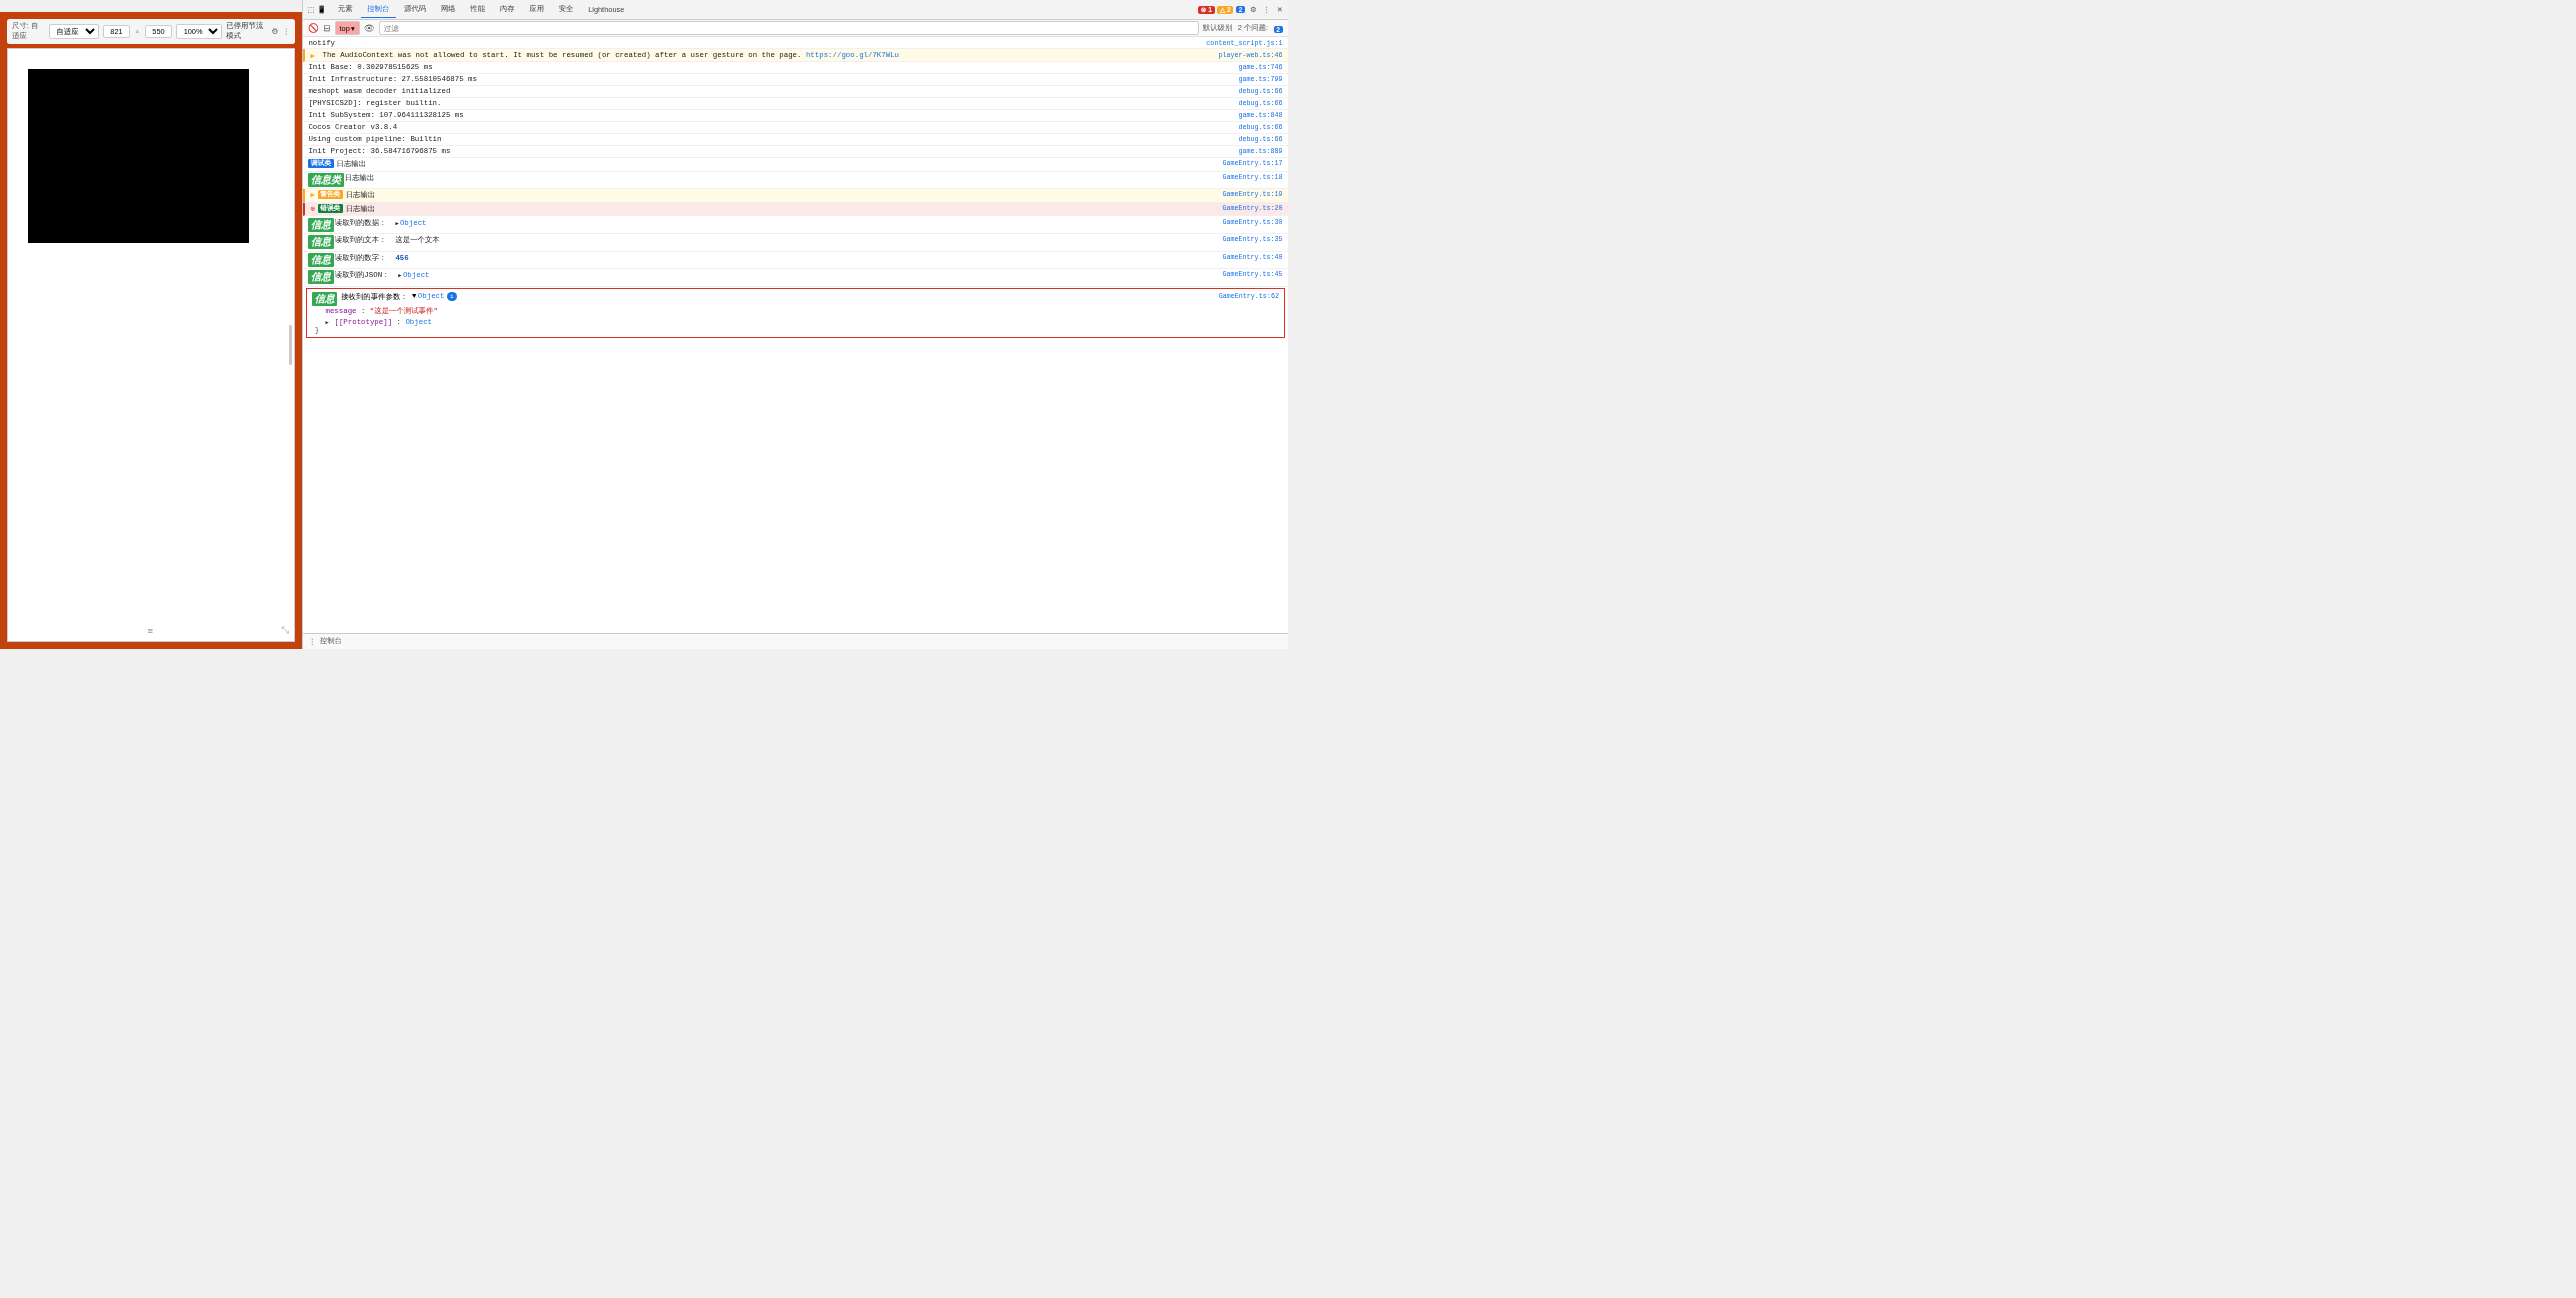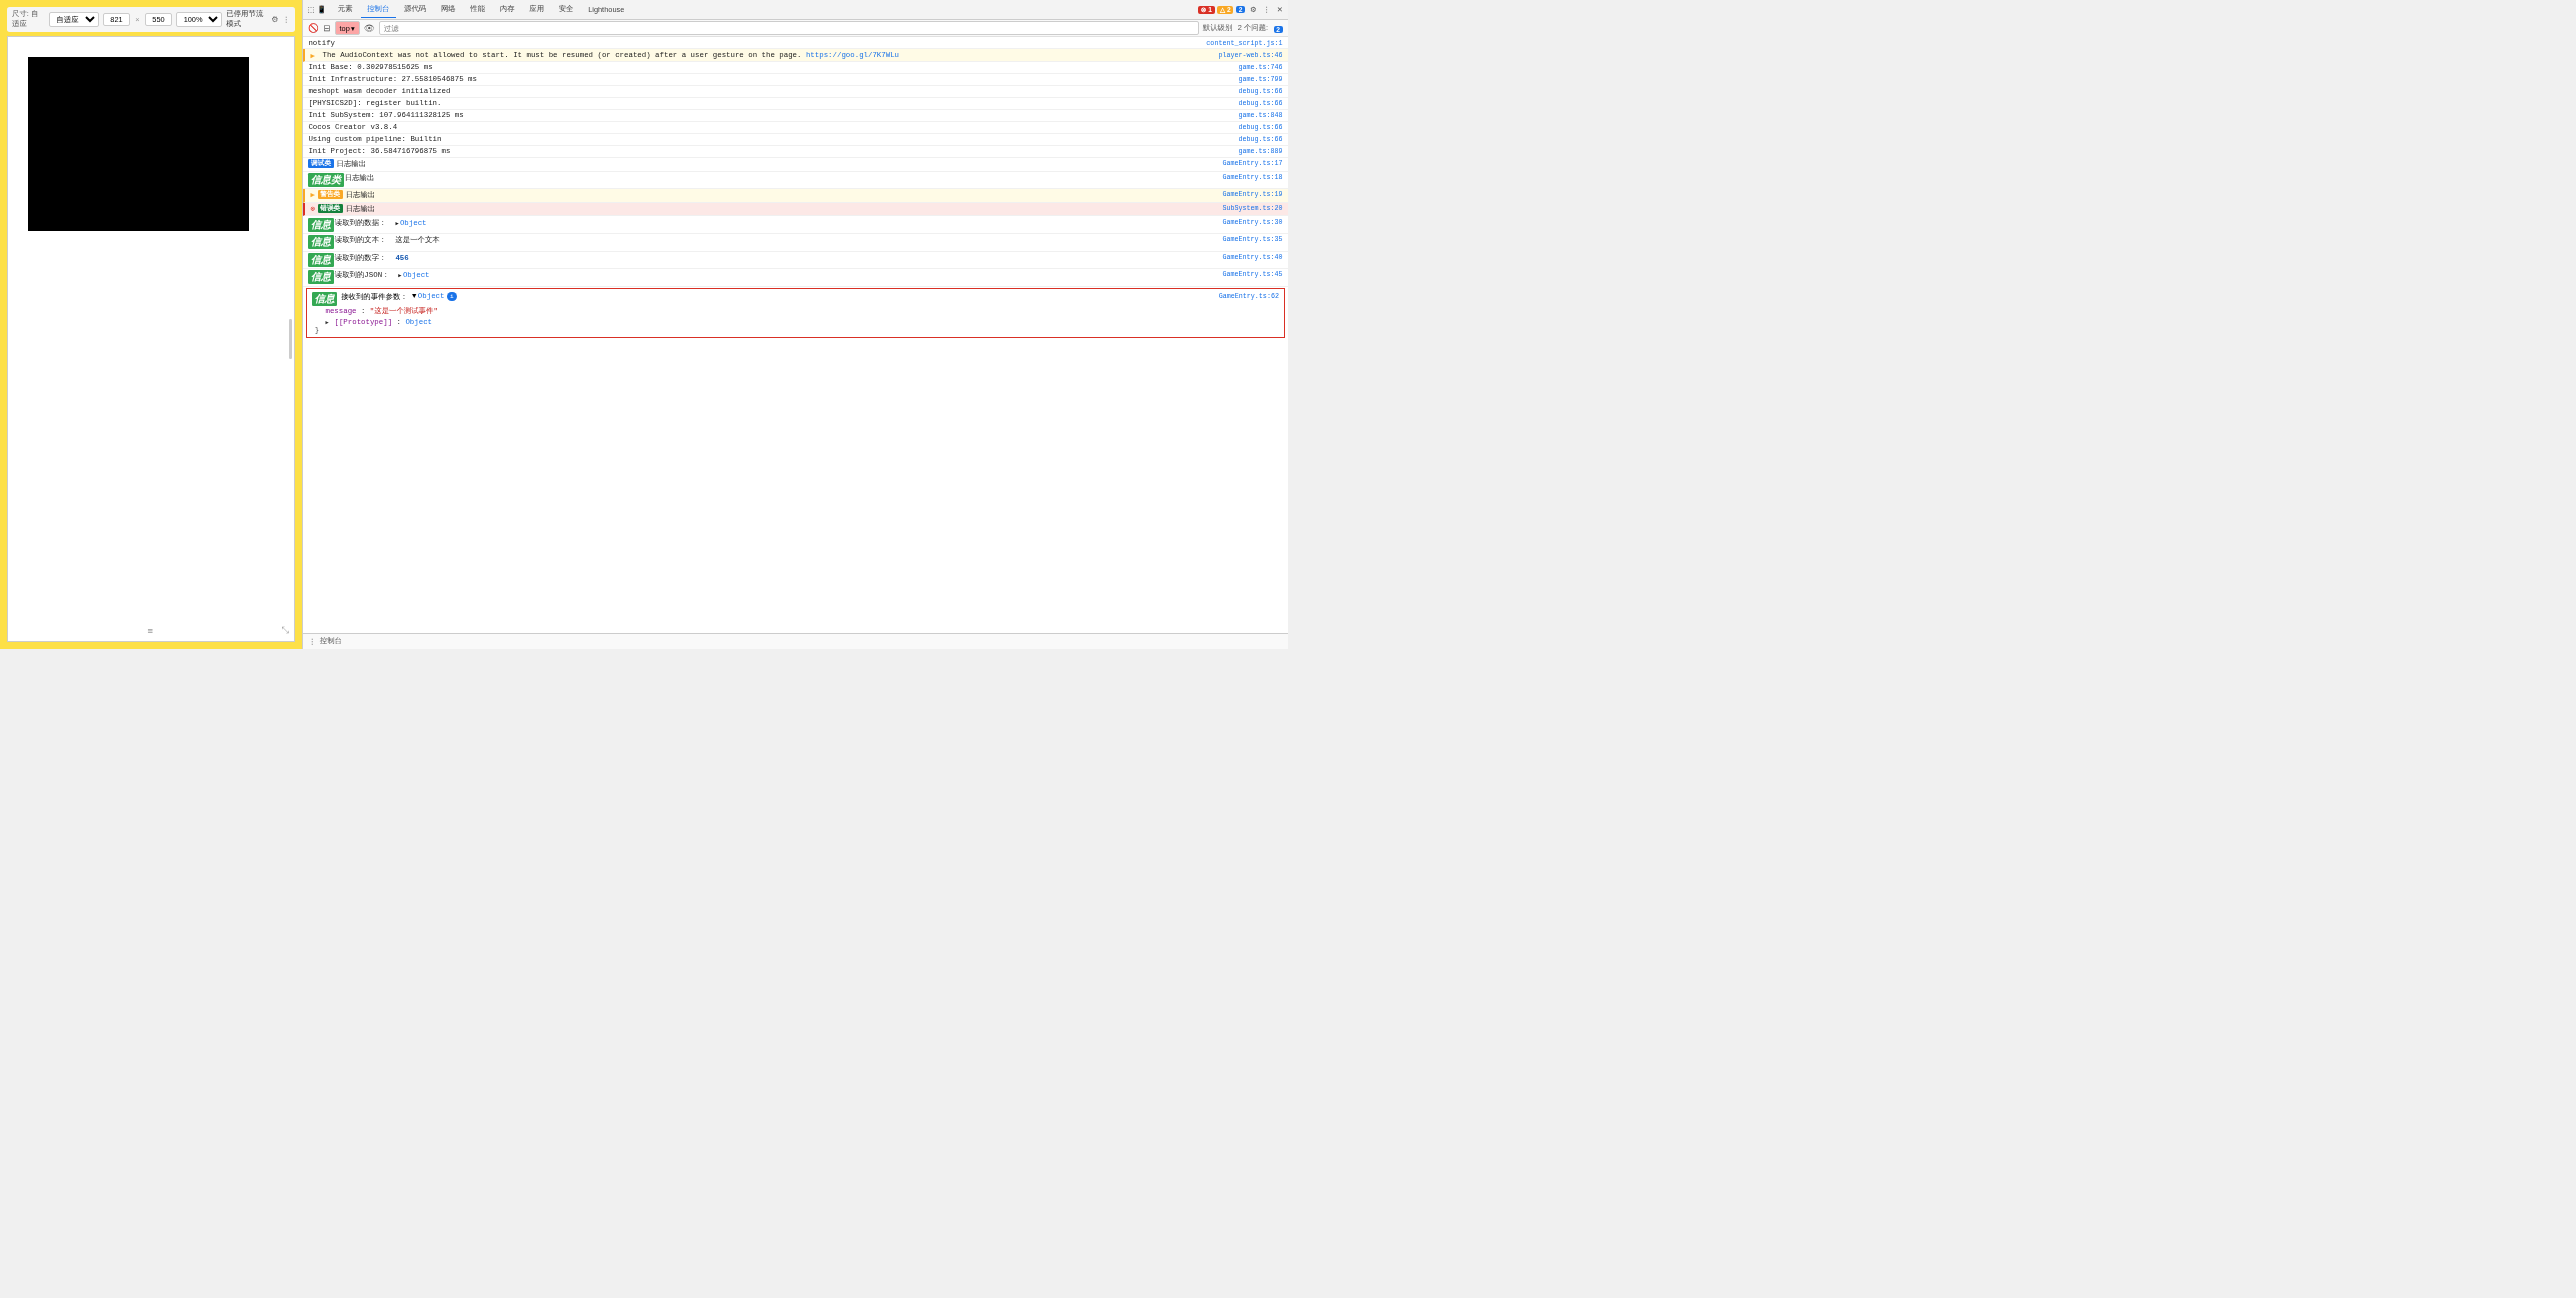--- a/index.html
+++ b/index.html
@@ -12,25 +12,26 @@
       font-size: 8px;
     }
     .main-container {
       display: flex;
       width: 100%;
       height: 100%;
     }
     
     .left-panel {
       flex: 0 0 302px;
-      background: #fde047;
+      background: #c2410c;
       display: flex;
       flex-direction: column;
       padding: 6.7px;
       position: relative;
+      margin-top: 12px;
     }
     .top-toolbar {
       display: flex;
       align-items: center;
       gap: 4px;
       margin-bottom: 4px;
       background: #f5f5f5;
       padding: 2.7px 5.4px;
       border-radius: 2.7px;
       font-size: 7.4px;
@@ -510,21 +511,21 @@
         <span class="warn-triangle">▶</span>
         <span class="badge-warn">警告类</span>
         <span class="log-message">日志输出</span>
         <span class="log-source">GameEntry.ts:19</span>
       </div>
 
       <div class="log-row error">
         <span class="error-circle">⊗</span>
         <span class="badge-error">错误类</span>
         <span class="log-message">日志输出</span>
-        <span class="log-source">SubSystem.ts:20</span>
+        <span class="log-source">GameEntry.ts:20</span>
       </div>
 
       <div class="log-row">
         <span class="badge-info">信息</span>
         <span class="log-message">读取到的数据：&nbsp;&nbsp;<span class="triangle">▶</span><span class="object-link">Object</span></span>
         <span class="log-source">GameEntry.ts:30</span>
       </div>
 
       <div class="log-row">
         <span class="badge-info">信息</span>

